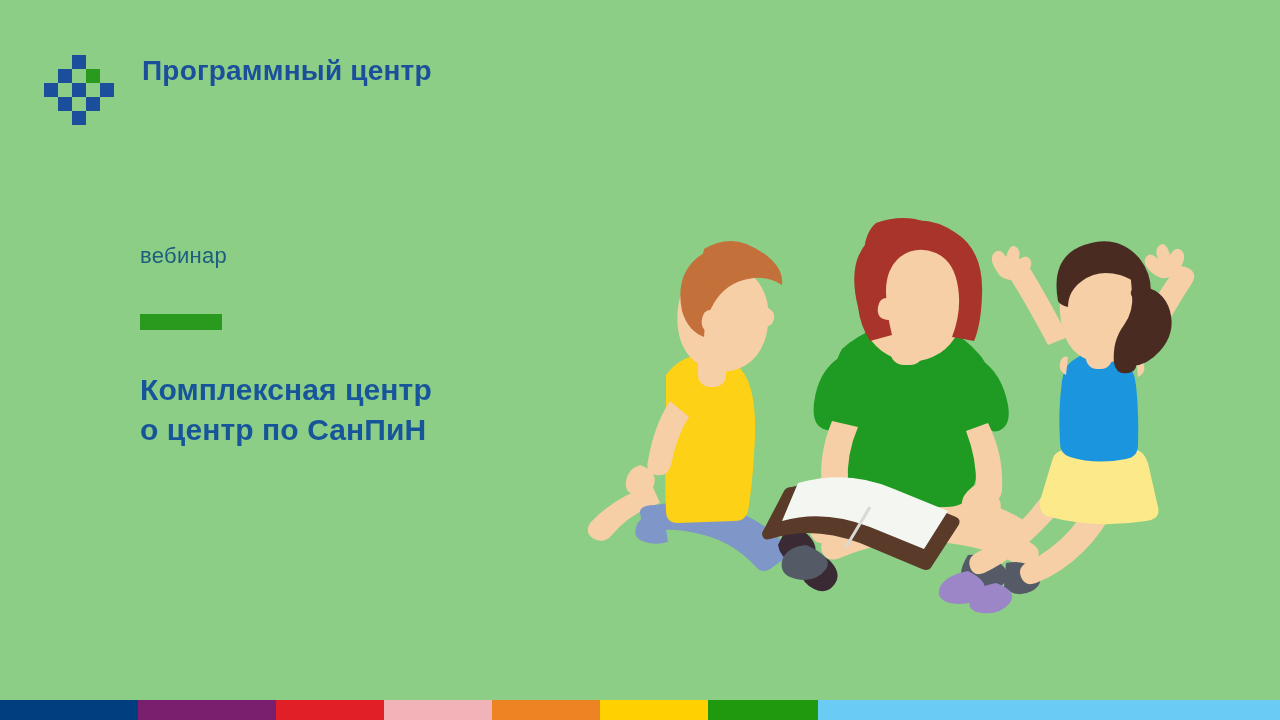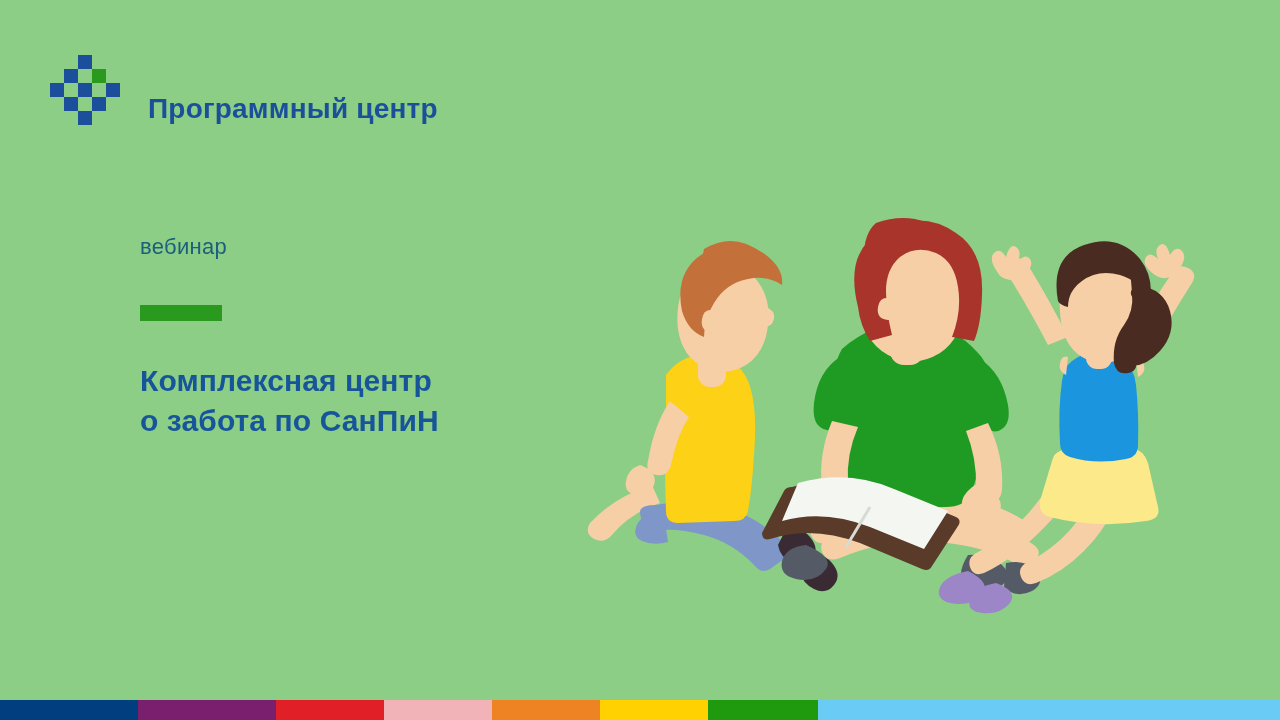--- a/index.html
+++ b/index.html
@@ -5,30 +5,30 @@
   * { margin:0; padding:0; box-sizing:border-box; }
   html,body { width:1280px; height:720px; overflow:hidden; }
   body {
     font-family:"Liberation Sans", sans-serif;
     background:#8CCE86;
     position:relative;
   }
   #slide { position:absolute; inset:0; background:#8CCE86; overflow:hidden; }
 
   
-  #logo-area { position:absolute; left:50px; top:55px; display:flex; align-items:flex-end; }
+  #logo-area { position:absolute; left:44px; top:55px; display:flex; align-items:flex-start; }
   #logo-mark { position:relative; width:70px; height:70px; flex:none; }
   #logo-mark .cell { position:absolute; width:14px; height:14px; }
   #logo-text {
     margin-left:28px; font-size:28px; font-weight:bold;
     color:#1B4F9C; letter-spacing:.2px; white-space:nowrap;
   }
 
   
-  #text-block { position:absolute; left:140px; top:234px; width:440px; }
+  #text-block { position:absolute; left:140px; top:243px; width:440px; }
   #eyebrow { font-size:22px; color:#1B5E7E; letter-spacing:.3px; }
   #accent-bar { width:82px; height:16px; background:#2A9A1E; margin-top:45px; }
   #headline {
     margin-top:40px; font-size:30px; font-weight:bold; color:#17559B;
     line-height:1.33; letter-spacing:.1px;
   }
   #headline .ln { display:block; white-space:nowrap; }
 
   
   #illustration { position:absolute; left:570px; top:215px; width:660px; height:400px; }
@@ -56,21 +56,21 @@
         <div class="cell" style="left: 28px; top: 56px; background: rgb(27, 79, 156);"></div>
       </div>
     <div id="logo-text" style="color: rgb(27, 79, 156);">Программный центр</div>
   </div>
 
   <div id="text-block">
     <div id="eyebrow">вебинар</div>
     <div id="accent-bar" style="background: rgb(42, 154, 30);"></div>
     <div id="headline" style="color: rgb(23, 85, 155);">
       <span class="ln">Комплексная центр</span>
-      <span class="ln">о забота по СанПиН</span>
+      <span class="ln">о центр по СанПиН</span>
     </div>
   </div>
 
   <div id="illustration">
     <svg viewBox="0 0 660 400" xmlns="http://www.w3.org/2000/svg">
 
       <g>
 
         <path d="M82 270 q-38 12 -62 38 q-6 10 4 16 q10 5 18 -4 q18 -22 48 -32 z" fill="#F6CFA6"></path>
 

